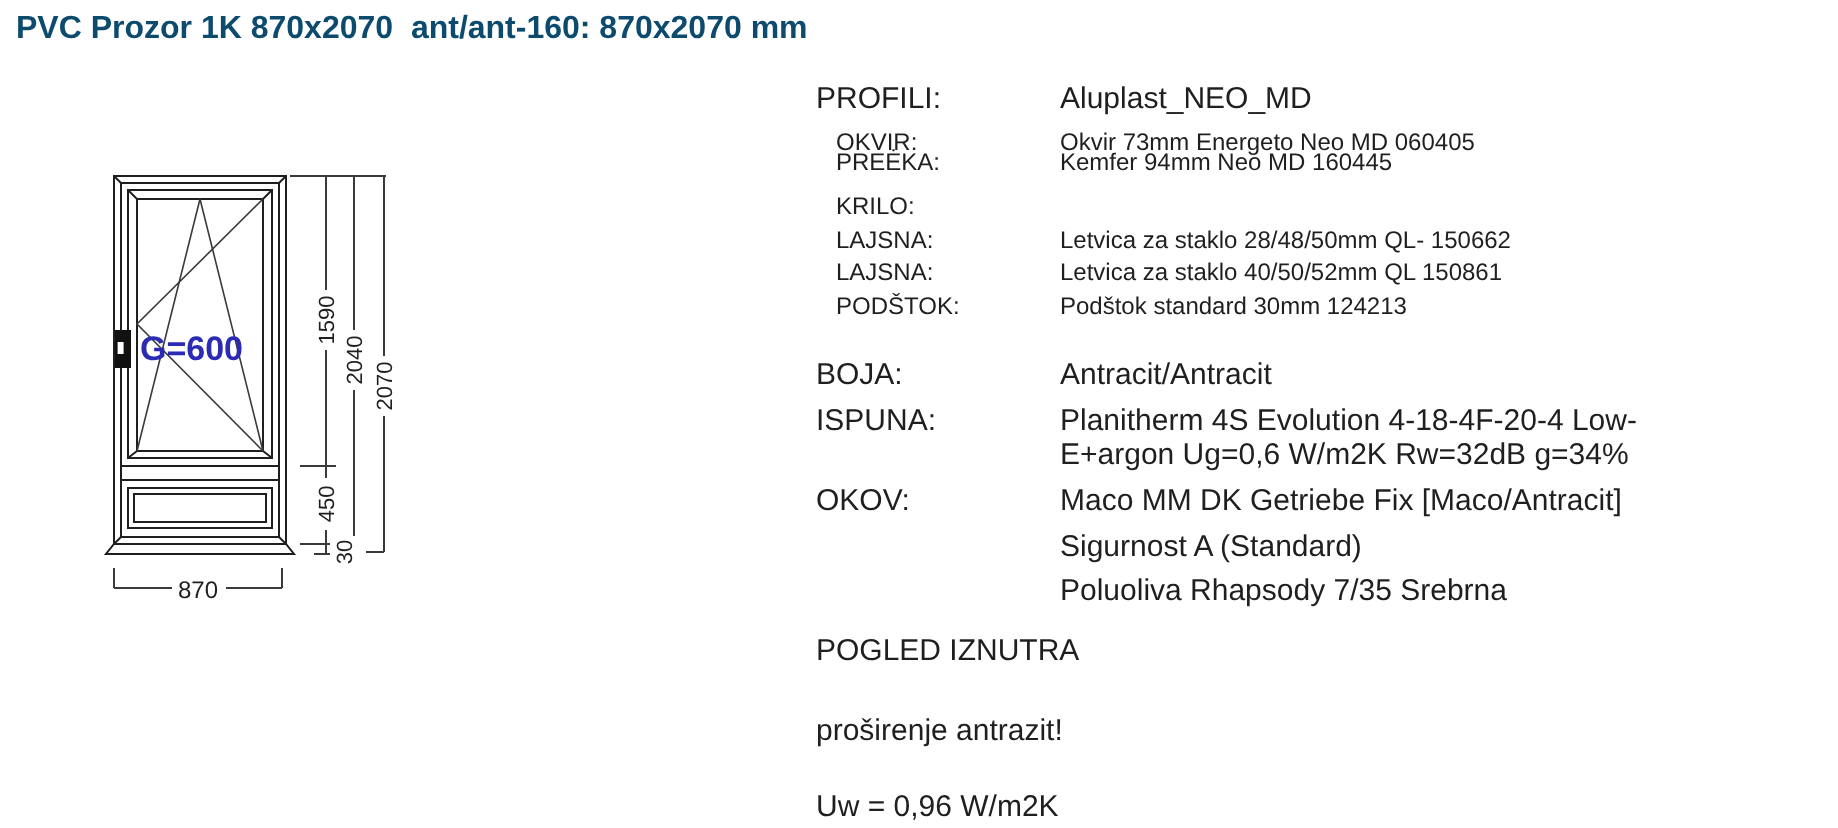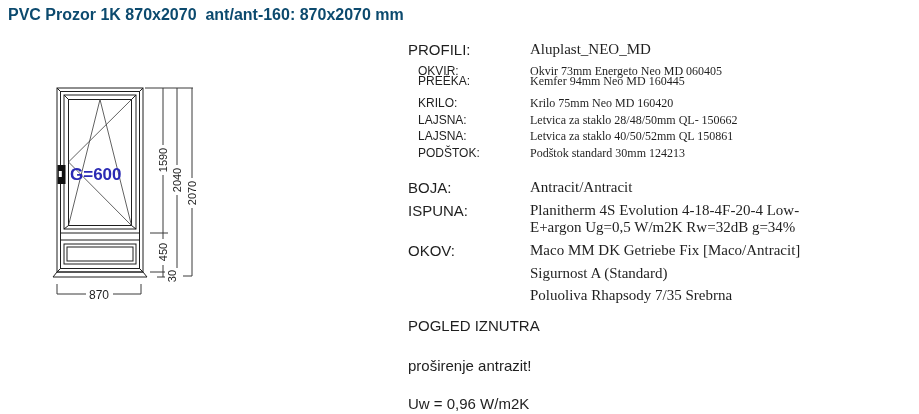--- a/index.html
+++ b/index.html
@@ -7,21 +7,21 @@
     position:relative;width:919px;height:414px;background:#ffffff;
     font-family:"Liberation Sans","DejaVu Sans",sans-serif;color:#1f1f1f;overflow:hidden;
   }
   .title{
     position:absolute;left:8px;top:6px;font-size:16px;font-weight:bold;
     white-space:pre;color:#0c4a6e;
   }
   .spec-row{position:absolute;left:0;top:0;width:822px;height:18px;}
   .spec-label{position:absolute;left:408px;font-size:15px;white-space:pre;}
   .spec-label.sub{left:418px;font-size:12px;}
-  .spec-value{position:absolute;left:530px;font-size:15px;white-space:pre;font-family:Liberation Serif, serif;}
+  .spec-value{position:absolute;left:530px;font-size:15px;white-space:pre;}
   .spec-value.sub{font-size:12px;}
   .footer-line{position:absolute;left:408px;font-size:15px;white-space:pre;}
   svg text{font-family:"Liberation Sans","DejaVu Sans",sans-serif;}
 </style>
 </head>
 <body>
 
 <div id="page">
 
   <div class="title">PVC Prozor 1K 870x2070  ant/ant-160: 870x2070 mm</div>
@@ -117,21 +117,20 @@
     <div class="spec-row" style="top:64px">
       <span class="spec-label sub">OKVIR:</span>
       <span class="spec-value sub">Okvir 73mm Energeto Neo MD 060405</span>
     </div>
     <div class="spec-row" style="top:74px">
       <span class="spec-label sub">PREĖKA:</span>
       <span class="spec-value sub">Kemfer 94mm Neo MD 160445</span>
     </div>
     <div class="spec-row" style="top:96px">
       <span class="spec-label sub">KRILO:</span>
-      <span class="spec-value sub">Krilo 75mm Neo MD 160420</span>
     </div>
     <div class="spec-row" style="top:113px">
       <span class="spec-label sub">LAJSNA:</span>
       <span class="spec-value sub">Letvica za staklo 28/48/50mm QL- 150662</span>
     </div>
     <div class="spec-row" style="top:129px">
       <span class="spec-label sub">LAJSNA:</span>
       <span class="spec-value sub">Letvica za staklo 40/50/52mm QL 150861</span>
     </div>
     <div class="spec-row" style="top:146px">
@@ -142,21 +141,21 @@
     <div class="spec-row" style="top:179px">
       <span class="spec-label">BOJA:</span>
       <span class="spec-value">Antracit/Antracit</span>
     </div>
 
     <div class="spec-row" style="top:202px">
       <span class="spec-label">ISPUNA:</span>
       <span class="spec-value">Planitherm 4S Evolution 4-18-4F-20-4 Low-</span>
     </div>
     <div class="spec-row" style="top:219px">
-      <span class="spec-value">E+argon Ug=0,5 W/m2K Rw=32dB g=34%</span>
+      <span class="spec-value">E+argon Ug=0,6 W/m2K Rw=32dB g=34%</span>
     </div>
 
     <div class="spec-row" style="top:242px">
       <span class="spec-label">OKOV:</span>
       <span class="spec-value">Maco MM DK Getriebe Fix [Maco/Antracit]</span>
     </div>
     <div class="spec-row" style="top:265px">
       <span class="spec-value">Sigurnost A (Standard)</span>
     </div>
     <div class="spec-row" style="top:287px">

